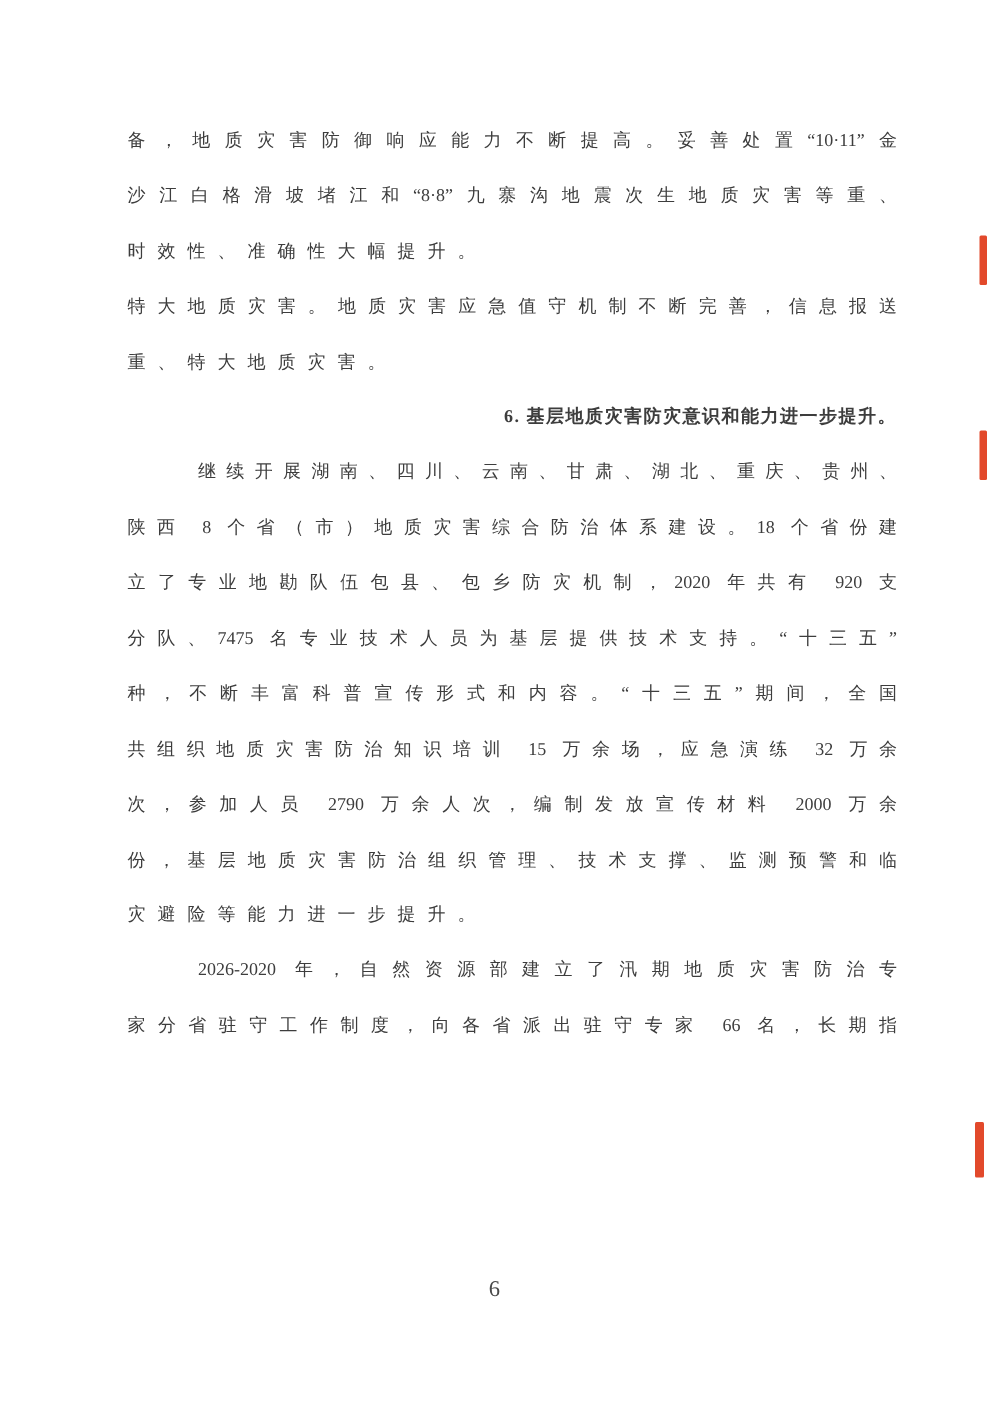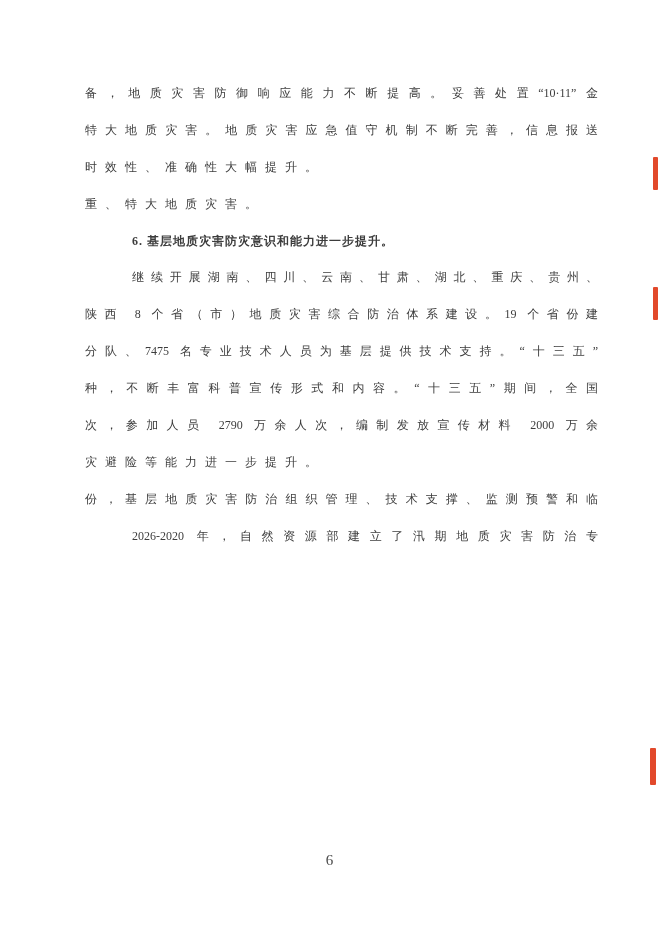--- a/index.html
+++ b/index.html
@@ -41,20 +41,21 @@
     text-align: justify;
     text-align-last: justify;
   }
   
   .line.end {
     letter-spacing: 8px;
   }
   
   .line.ind {
     padding-left: 47px;
+    text-align: right;
   }
   
   .line.head {
     font-weight: bold;
     letter-spacing: 1px;
   }
   .pageno {
     position: absolute;
     left: 0;
     top: 852px;
@@ -74,32 +75,36 @@
   .mark-2 { left: 653px; top: 287px; width: 5px; height: 33px; }
   .mark-3 { left: 650px; top: 748px; width: 6px; height: 37px; }
 </style>
 </head>
 <body>
 
 <div class="page">
 
   <div class="textblock">
     <div class="line j">备，地质灾害防御响应能力不断提高。妥善处置“10·11”金</div>
+    <div class="line j">沙江白格滑坡堵江和“8·8”九寨沟地震次生地质灾害等重、</div>
+    <div class="line end">时效性、准确性大幅提升。</div>
     <div class="line j">特大地质灾害。地质灾害应急值守机制不断完善，信息报送</div>
-    <div class="line end">时效性、准确性大幅提升。</div>
     <div class="line end">重、特大地质灾害。</div>
     <div class="line head ind">6. 基层地质灾害防灾意识和能力进一步提升。</div>
     <div class="line j ind">继续开展湖南、四川、云南、甘肃、湖北、重庆、贵州、</div>
-    <div class="line j">陕西 8 个省（市）地质灾害综合防治体系建设。19 个省份建</div>
+    <div class="line j">陕西 8 个省（市）地质灾害综合防治体系建设。18 个省份建</div>
+    <div class="line j">立了专业地勘队伍包县、包乡防灾机制，2020 年共有 920 支</div>
     <div class="line j">分队、7475 名专业技术人员为基层提供技术支持。“十三五”</div>
     <div class="line j">种，不断丰富科普宣传形式和内容。“十三五”期间，全国</div>
+    <div class="line j">共组织地质灾害防治知识培训 15 万余场，应急演练 32 万余</div>
     <div class="line j">次，参加人员 2790 万余人次，编制发放宣传材料 2000 万余</div>
+    <div class="line j">份，基层地质灾害防治组织管理、技术支撑、监测预警和临</div>
     <div class="line end">灾避险等能力进一步提升。</div>
-    <div class="line j">份，基层地质灾害防治组织管理、技术支撑、监测预警和临</div>
     <div class="line j ind">2026-2020 年，自然资源部建立了汛期地质灾害防治专</div>
+    <div class="line j">家分省驻守工作制度，向各省派出驻守专家 66 名，长期指</div>
   </div>
 
   <div class="pageno">6</div>
 
   <div class="mark mark-1" style="background: rgb(226, 73, 43);"></div>
   <div class="mark mark-2" style="background: rgb(226, 73, 43);"></div>
   <div class="mark mark-3" style="background: rgb(226, 73, 43);"></div>
 
 </div>
 

